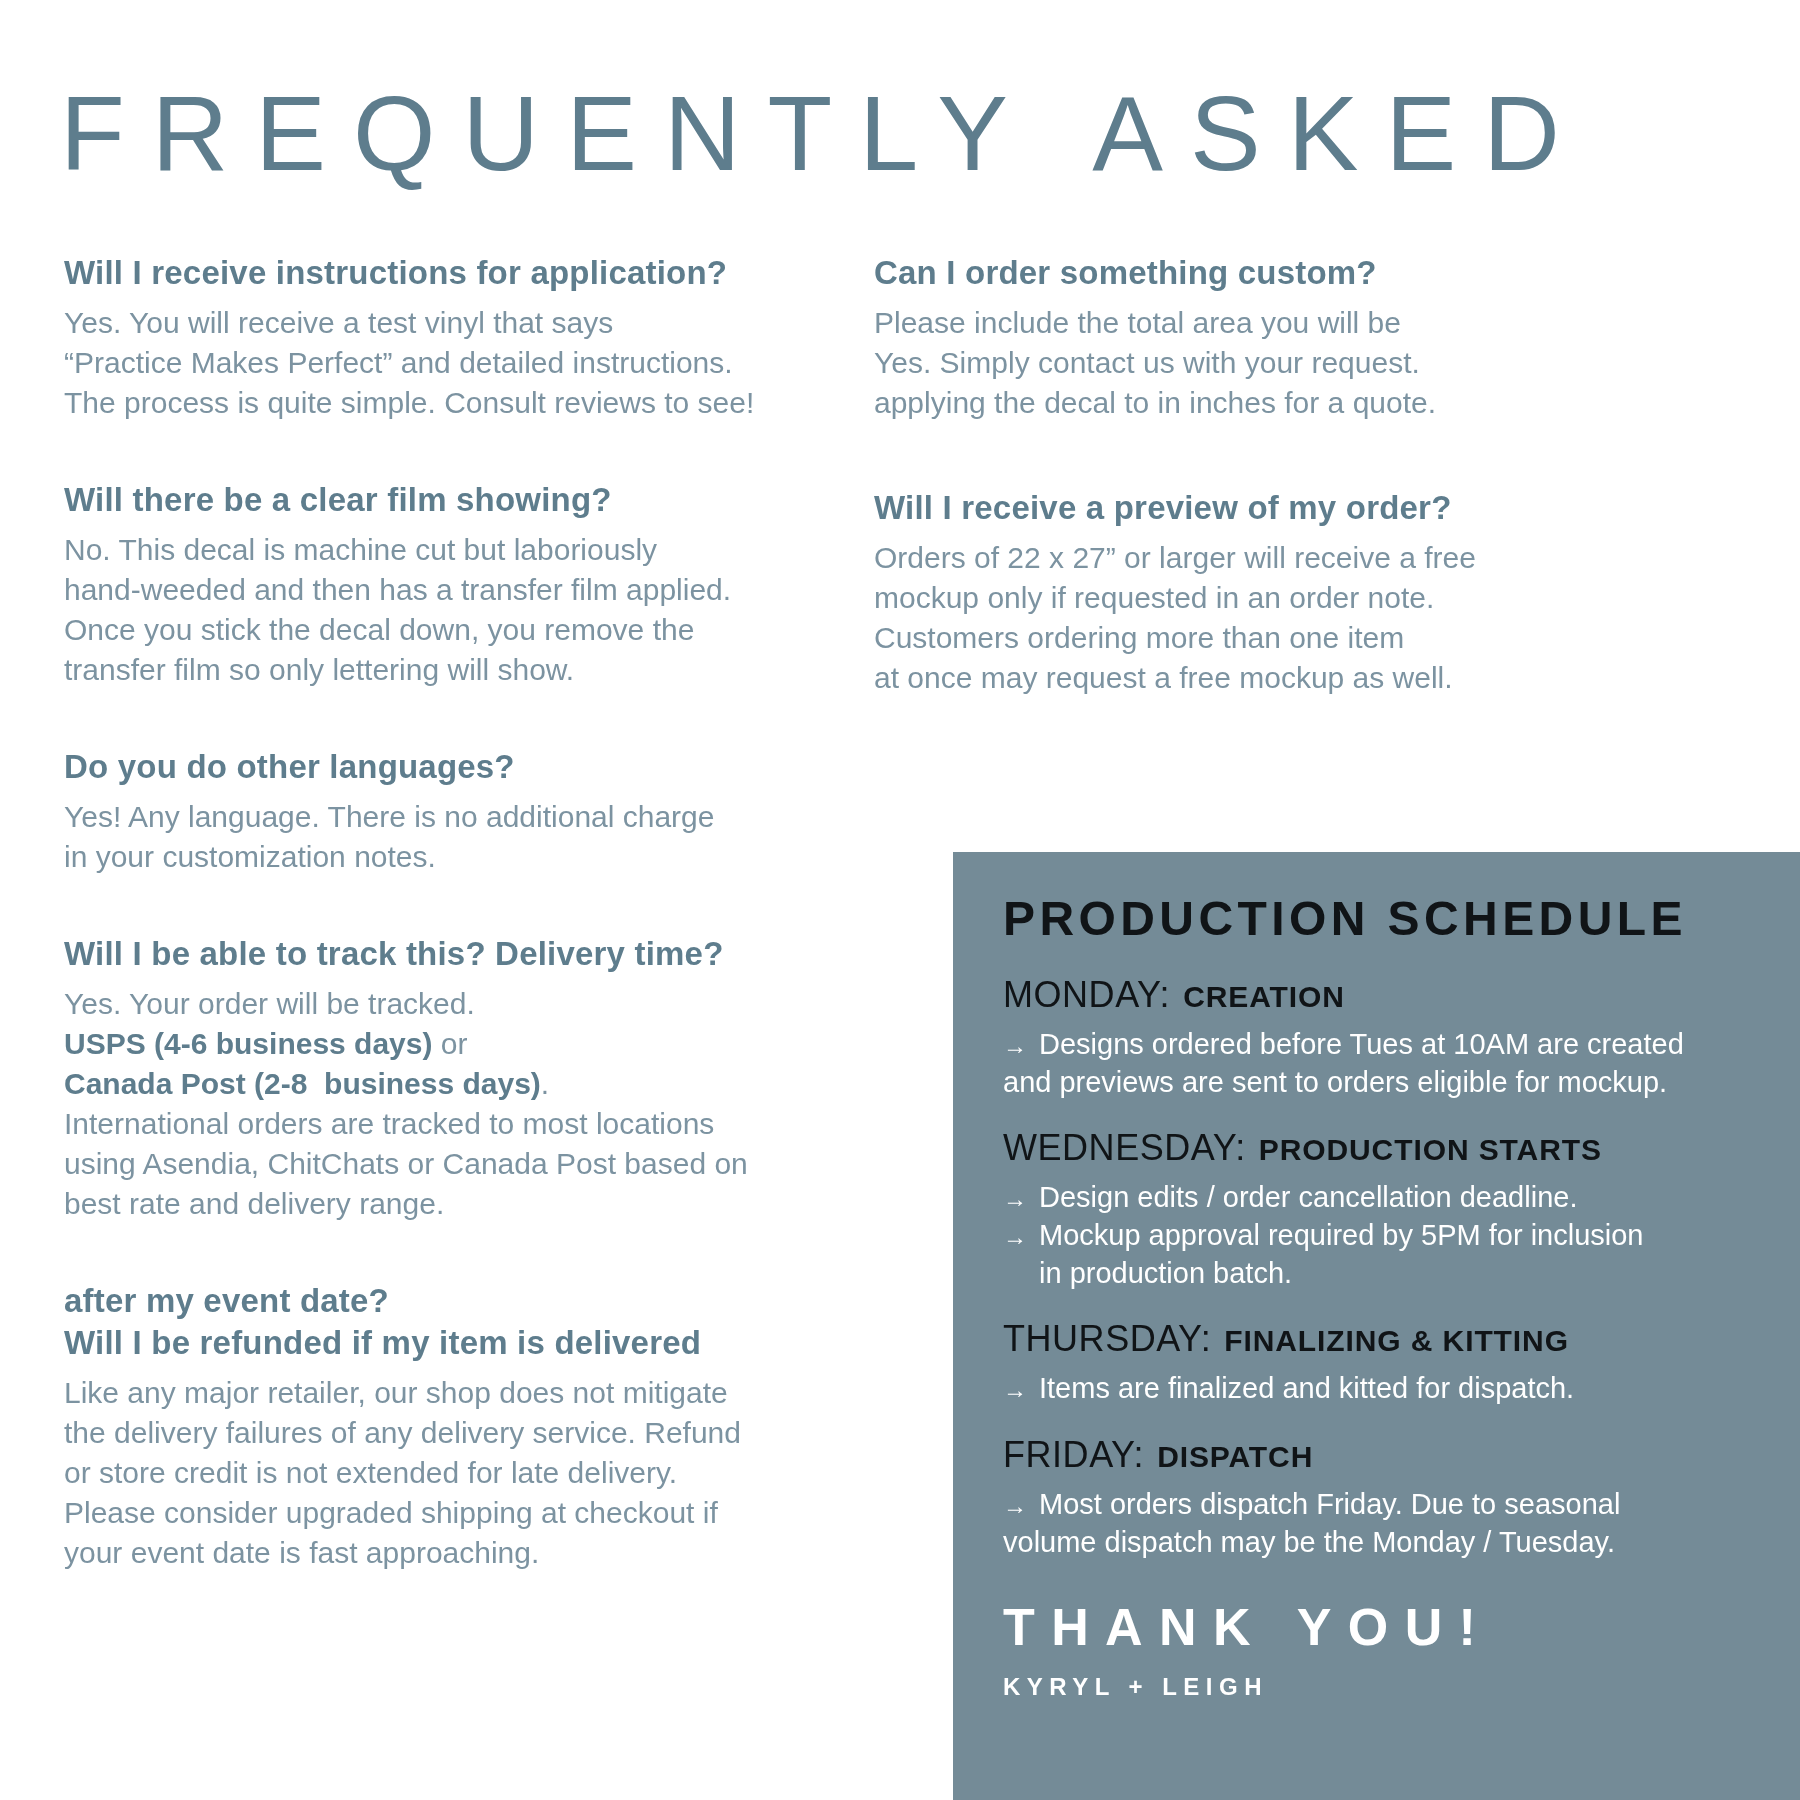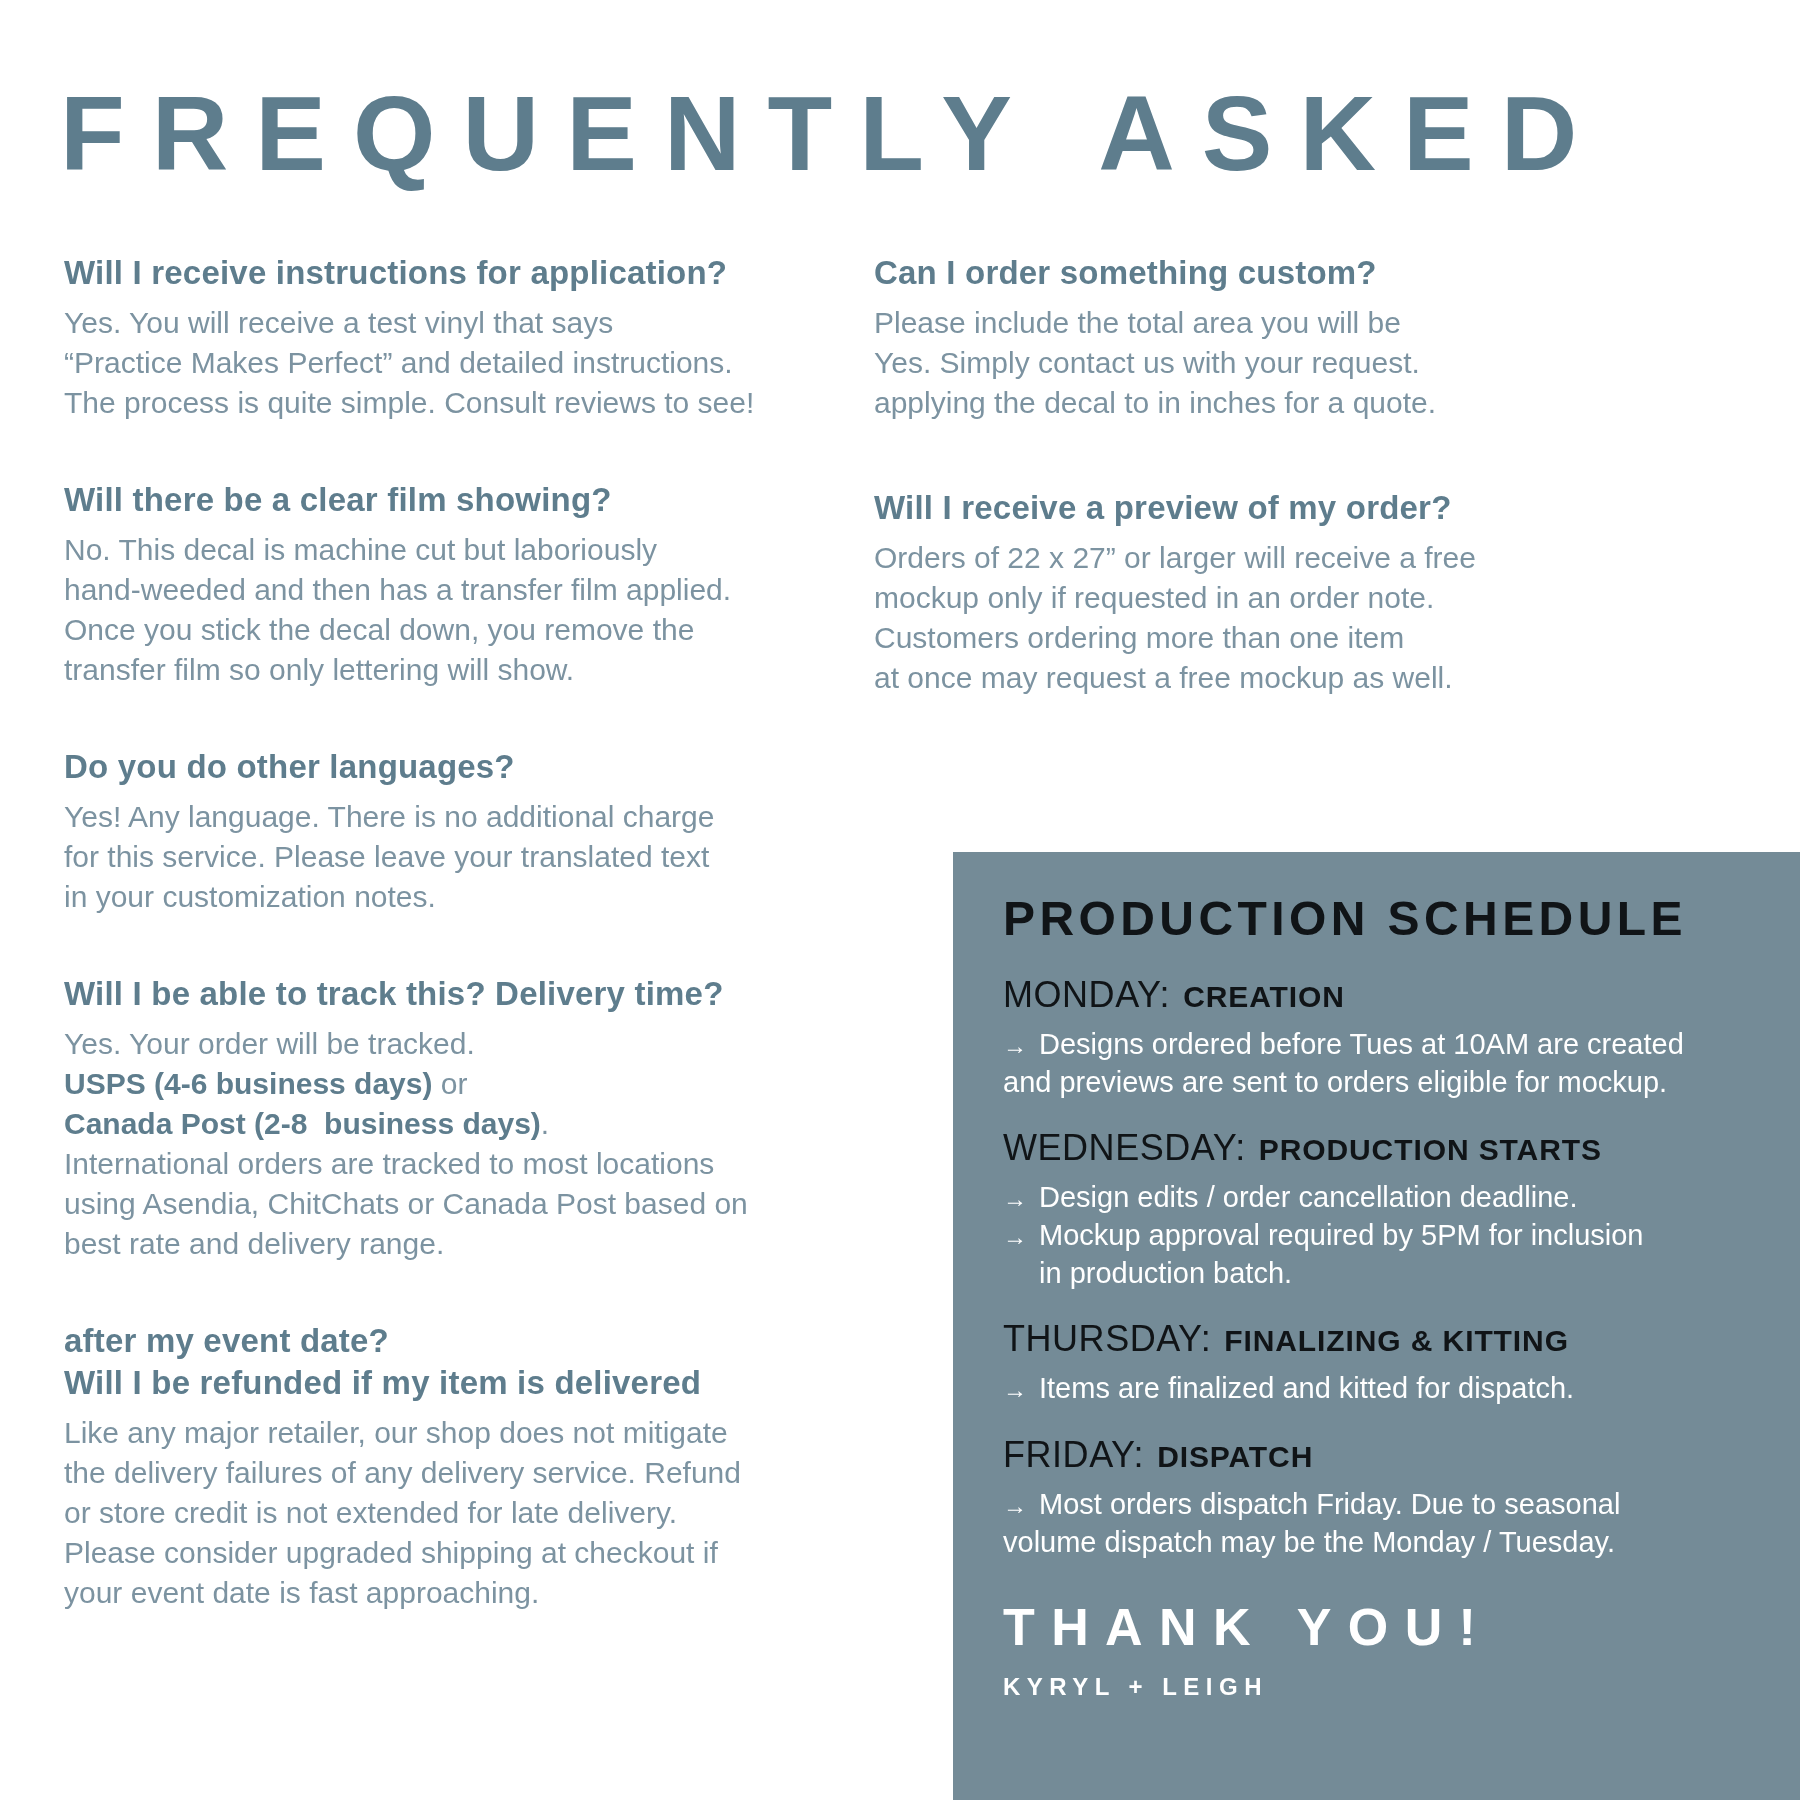--- a/index.html
+++ b/index.html
@@ -3,21 +3,21 @@
 <meta charset="utf-8">
 <style>
   html,body{margin:0;padding:0;}
   body{
     width:1800px;height:1800px;position:relative;overflow:hidden;
     background:var(--bg,#ffffff);
     font-family:"Liberation Sans","DejaVu Sans",sans-serif;
   }
   .title{
     position:absolute;left:60px;top:78px;margin:0;
-    font-size:106px;font-weight:700;line-height:1.05;
+    font-size:106px;font-weight:400;line-height:1.05;
     letter-spacing:0.255em;word-spacing:0.08em;white-space:nowrap;
     color:var(--accent,#6b8595);
   }
   .col{position:absolute;top:252px;}
   .col-left{left:64px;width:740px;}
   .col-right{left:874px;width:680px;}
   .section + .section{margin-top:56px;}
   .section.gap-top{margin-top:64px;}
   .question{font-weight:bold;font-size:33px;line-height:42px;color:var(--accent,#5e7d8d);margin-bottom:9px;letter-spacing:0.2px;white-space:pre;}
   .aline{font-size:30px;line-height:40px;color:var(--body,#7c93a1);white-space:pre;}
@@ -62,21 +62,20 @@
         <div class="aline"><span>No. This decal is machine cut but laboriously</span></div>
         <div class="aline"><span>hand-weeded and then has a transfer film applied.</span></div>
         <div class="aline"><span>Once you stick the decal down, you remove the</span></div>
         <div class="aline"><span>transfer film so only lettering will show.</span></div>
       </div>
     </div>
     <div class="section">
       <div class="question"><div class="qline">Do you do other languages?</div></div>
       <div class="answer">
         <div class="aline"><span>Yes! Any language. There is no additional charge</span></div>
-        <div class="aline"><span>for this service. Please leave your translated text</span></div>
         <div class="aline"><span>in your customization notes.</span></div>
       </div>
     </div>
     <div class="section">
       <div class="question"><div class="qline">Will I be able to track this? Delivery time?</div></div>
       <div class="answer">
         <div class="aline"><span>Yes. Your order will be tracked.</span></div>
         <div class="aline"><span class="b">USPS (4-6 business days)</span><span> or</span></div>
         <div class="aline"><span class="b">Canada Post (2-8  business days)</span><span>.</span></div>
         <div class="aline"><span>International orders are tracked to most locations</span></div>

